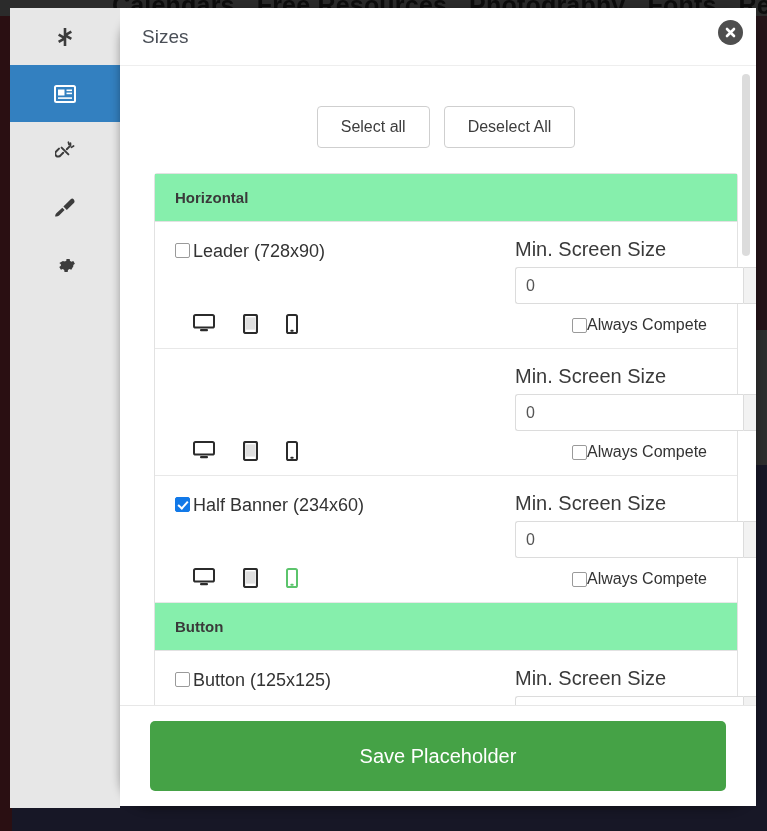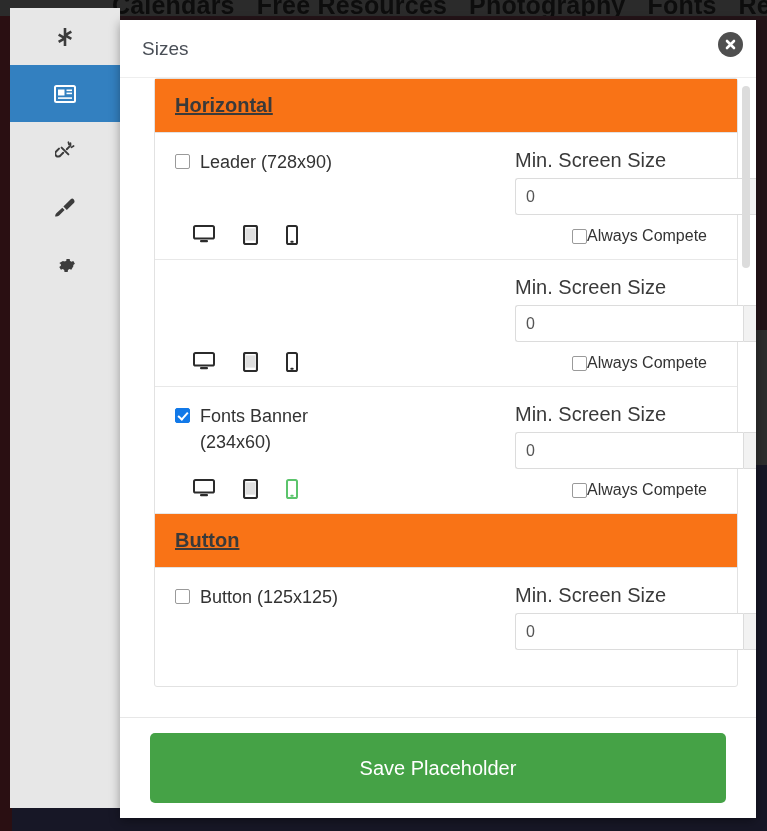--- a/index.html
+++ b/index.html
@@ -82,28 +82,29 @@
   .rail-item.active {
     background: #3380c0;
     color: #ffffff;
   }
   .rail-item svg { display: block; }
 
   
   .modal {
     position: absolute;
     left: 120px;
-    top: 20px;
+    top: 8px;
     width: 636px;
     height: 798px;
     background: #ffffff;
     box-shadow: 0 3px 10px rgba(0,0,0,.35);
     z-index: 10;
     display: flex;
     flex-direction: column;
+    border-radius: 32px;
   }
   .modal-header {
     height: 57px;
     flex: 0 0 57px;
     display: flex;
     align-items: center;
     padding: 0 22px;
     background: #ffffff;
     position: relative;
   }
@@ -156,45 +157,44 @@
     color: #3d3d3d;
     font-family: "Liberation Sans", sans-serif;
     cursor: pointer;
   }
 
   .panel {
     border: 1px solid #e2e2e2;
     border-radius: 3px;
   }
   .group-head {
-    background: #f97316;
+    background: #86efac;
     border-bottom: 1px solid #e2e2e2;
     padding: 15px 20px;
-    font-size: 20px;
+    font-size: 15px;
     font-weight: bold;
     color: #3a3a3a;
-    text-decoration: underline;
   }
   .size-row {
     display: flex;
     border-bottom: 1px solid #e8e8e8;
     padding: 16px 20px 14px 20px;
     min-height: 118px;
   }
   .size-row:last-child { border-bottom: none; justify-content: center; }
 
   .size-left {
     flex: 1 1 auto;
     display: flex;
     flex-direction: column;
   }
   .size-label {
     display: flex;
     align-items: flex-start;
-    gap: 10px;
+    gap: 3px;
     font-size: 18px;
     color: #333333;
     line-height: 1.45;
   }
   .size-label .txt { max-width: 180px; }
 
   .cb {
     width: 15px;
     height: 15px;
     border: 1px solid #9a9a9a;
@@ -386,20 +386,24 @@
     <button class="close-btn" aria-label="Close">
       <svg width="13" height="13" viewBox="0 0 13 13" aria-hidden="true">
         <path d="M3 3 L10 10 M10 3 L3 10" stroke="#ffffff" stroke-width="2.6" stroke-linecap="round"></path>
       </svg>
     </button>
   </div>
 
   <div class="modal-body">
     <div class="modal-scroll">
 
+      <div class="action-row">
+        <button class="btn-plain">Select all</button>
+        <button class="btn-plain">Deselect All</button>
+      </div>
 
       <div class="panel" id="panel">
           <div class="group-head">Horizontal</div>
           <div class="size-row">
             <div class="size-left">
               <label class="size-label">
                 <span class="cb"></span>
                 <span class="txt">Leader (728x90)</span>
               </label>
               <div class="devices">
@@ -467,21 +471,21 @@
               <label class="compete-row">
                 <span class="cb"></span>
                 <span>Always Compete</span>
               </label>
             </div>
           </div>
           <div class="size-row">
             <div class="size-left">
               <label class="size-label">
                 <span class="cb checked"></span>
-                <span class="txt">Fonts Banner (234x60)</span>
+                <span class="txt">Half Banner (234x60)</span>
               </label>
               <div class="devices">
                 <span class="dev">
                   <svg width="22" height="18" viewBox="0 0 22 18" aria-hidden="true">
                     <rect x="1" y="1" width="20" height="12.5" rx="1.6" fill="none" stroke="currentColor" stroke-width="2"></rect>
                     <rect x="7" y="15" width="8" height="2.2" rx="1" fill="currentColor"></rect>
                   </svg>
                 </span>
                 <span class="dev">
                   <svg width="15" height="20" viewBox="0 0 15 20" aria-hidden="true">

